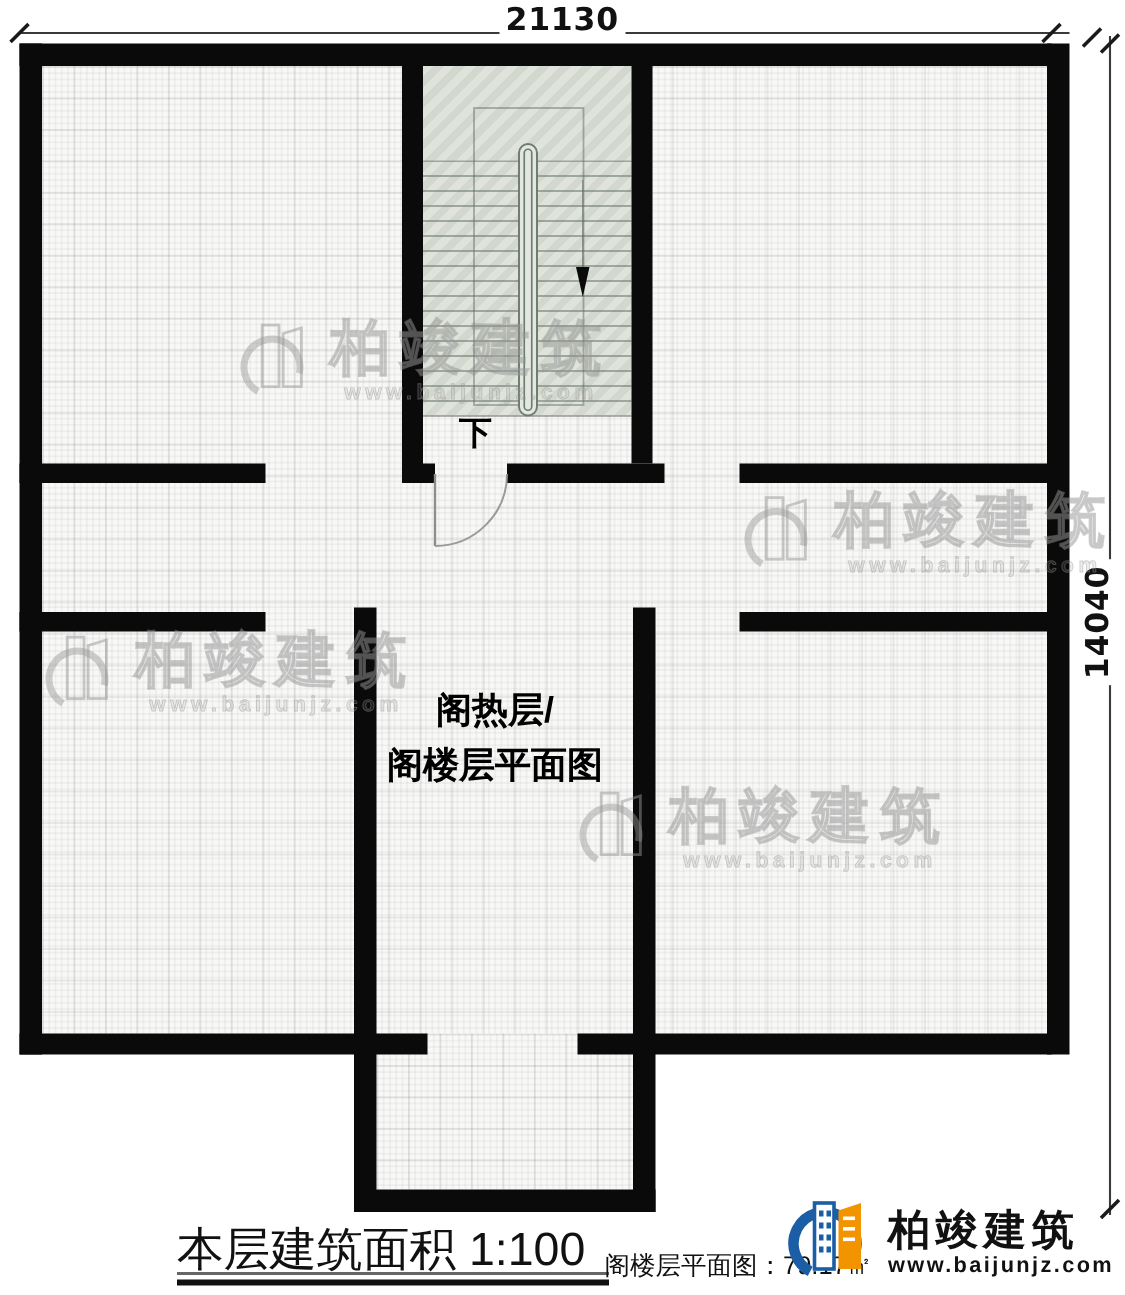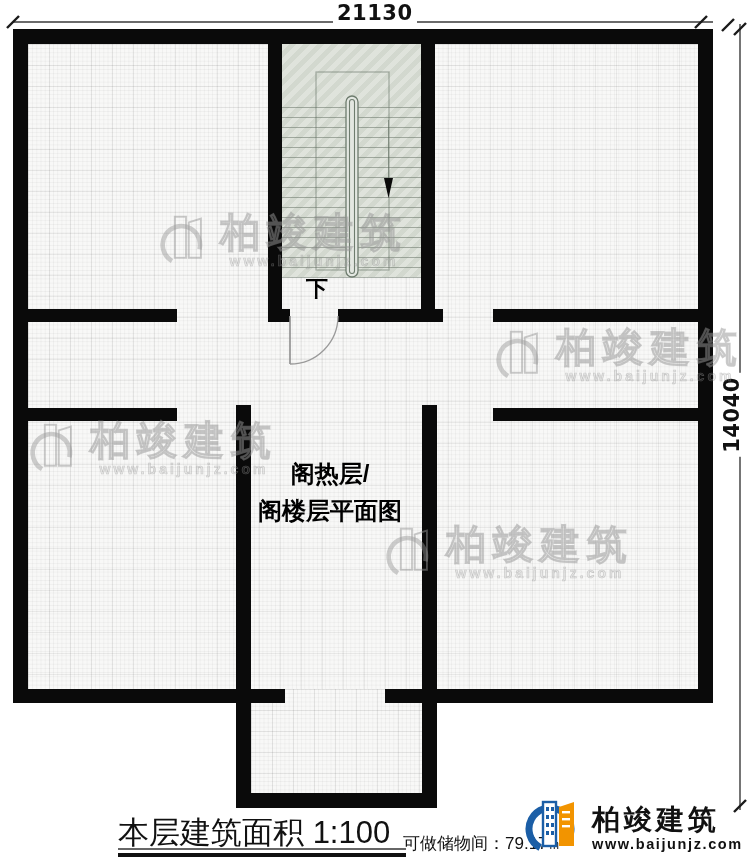--- a/index.html
+++ b/index.html
@@ -168,21 +168,21 @@
       <div class="wm-url">www.baijunjz.com</div>
     </div>
   </div>
 
   <div class="footer-title" style="left:118px;top:812px;">
     <span>本层建筑面积</span>
     <span style="margin-left:0;">1:100</span>
   </div>
 
   <div class="footer-area" style="left:403px;top:832px;">
-    <span>可做储物间：</span><span>79.17㎡</span>
+    <span>阁楼层平面图：</span><span>79.17㎡</span>
   </div>
 
   <svg class="abs" width="62" height="58" viewBox="0 0 62 58" style="left:524px;top:797px;">
     <circle cx="26" cy="32" r="21" fill="none" stroke="#1b5ea6" stroke-width="7" stroke-dasharray="92 40" transform="rotate(118 26 32)"></circle>
     <rect x="19" y="5" width="13" height="44" fill="#ffffff" stroke="#1b5ea6" stroke-width="2.4"></rect>
     <rect x="22" y="10" width="3" height="4" fill="#1b5ea6"></rect>
       <rect x="27" y="10" width="3" height="4" fill="#1b5ea6"></rect>
     <rect x="22" y="18" width="3" height="4" fill="#1b5ea6"></rect>
       <rect x="27" y="18" width="3" height="4" fill="#1b5ea6"></rect>
     <rect x="22" y="26" width="3" height="4" fill="#1b5ea6"></rect>

